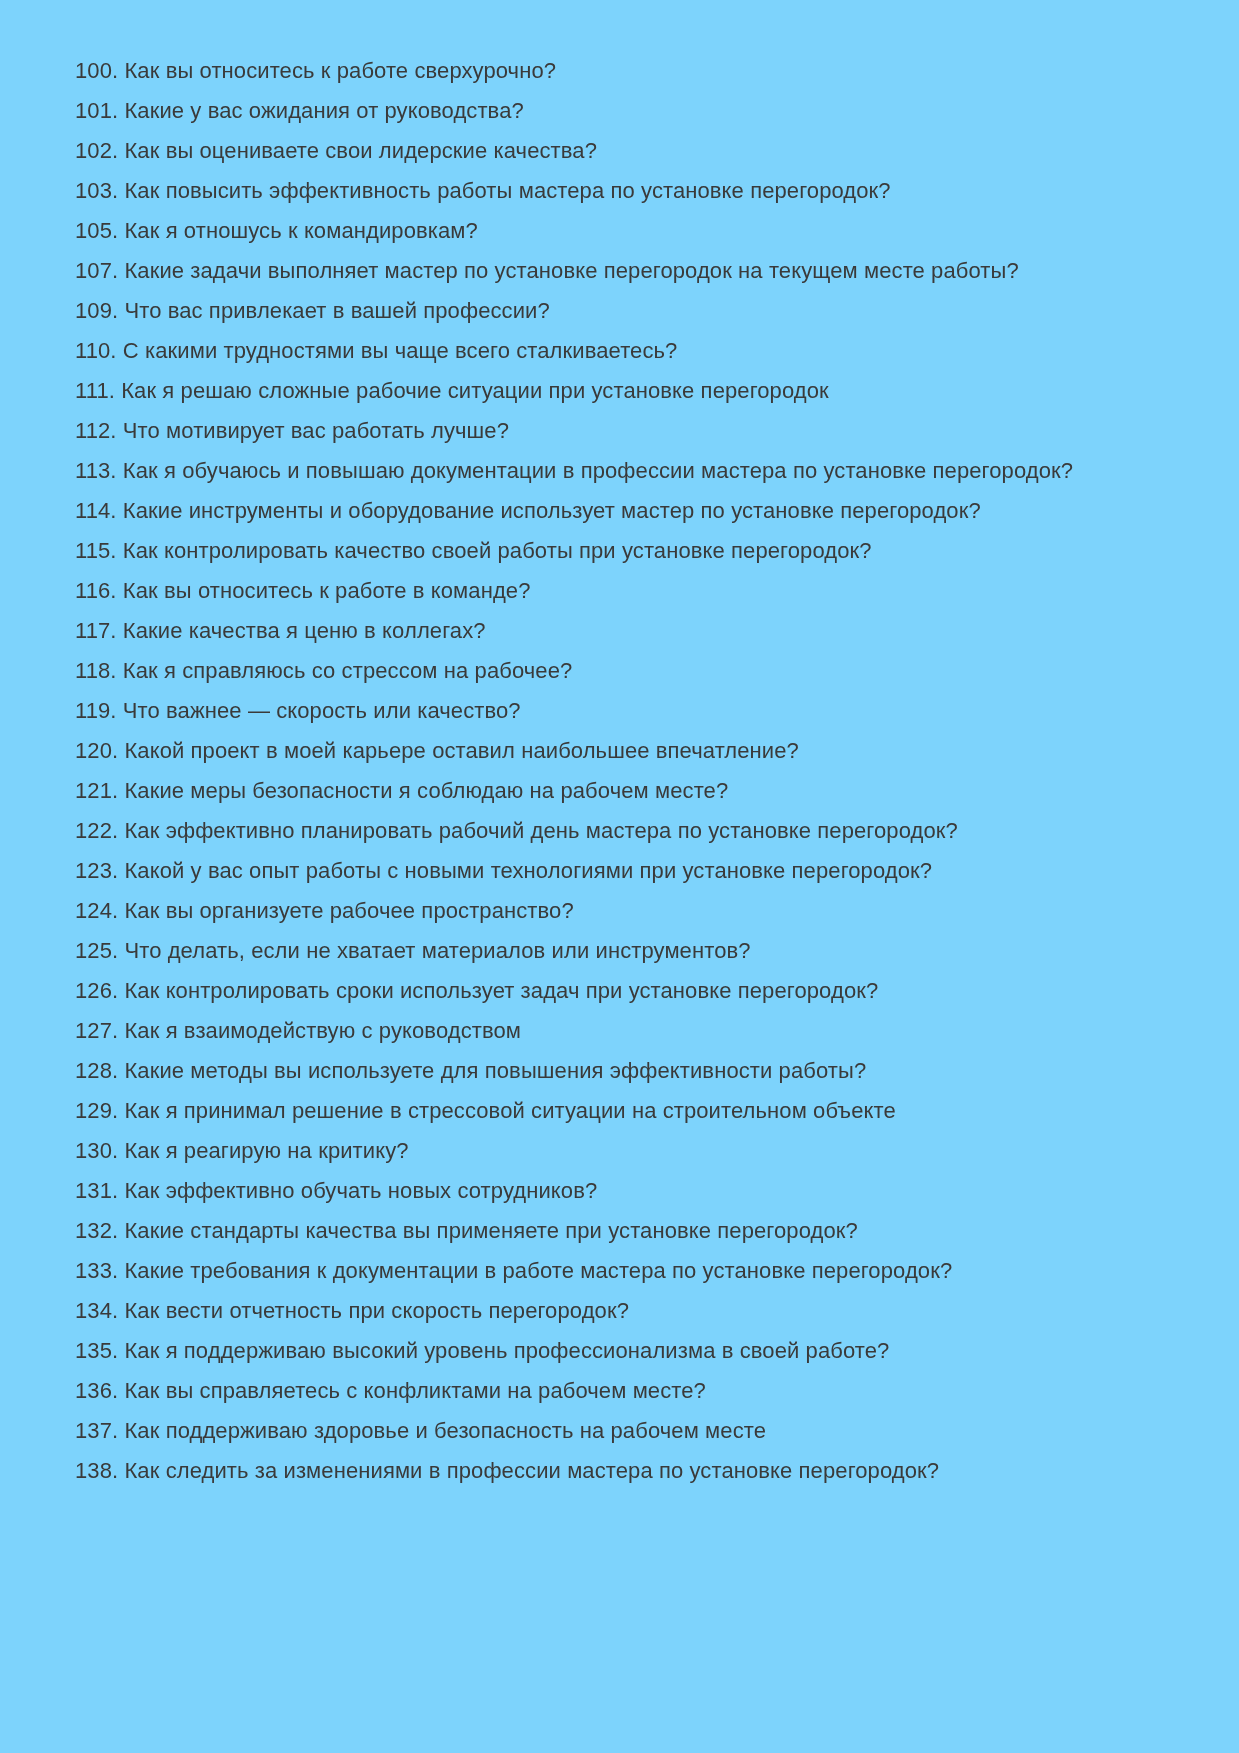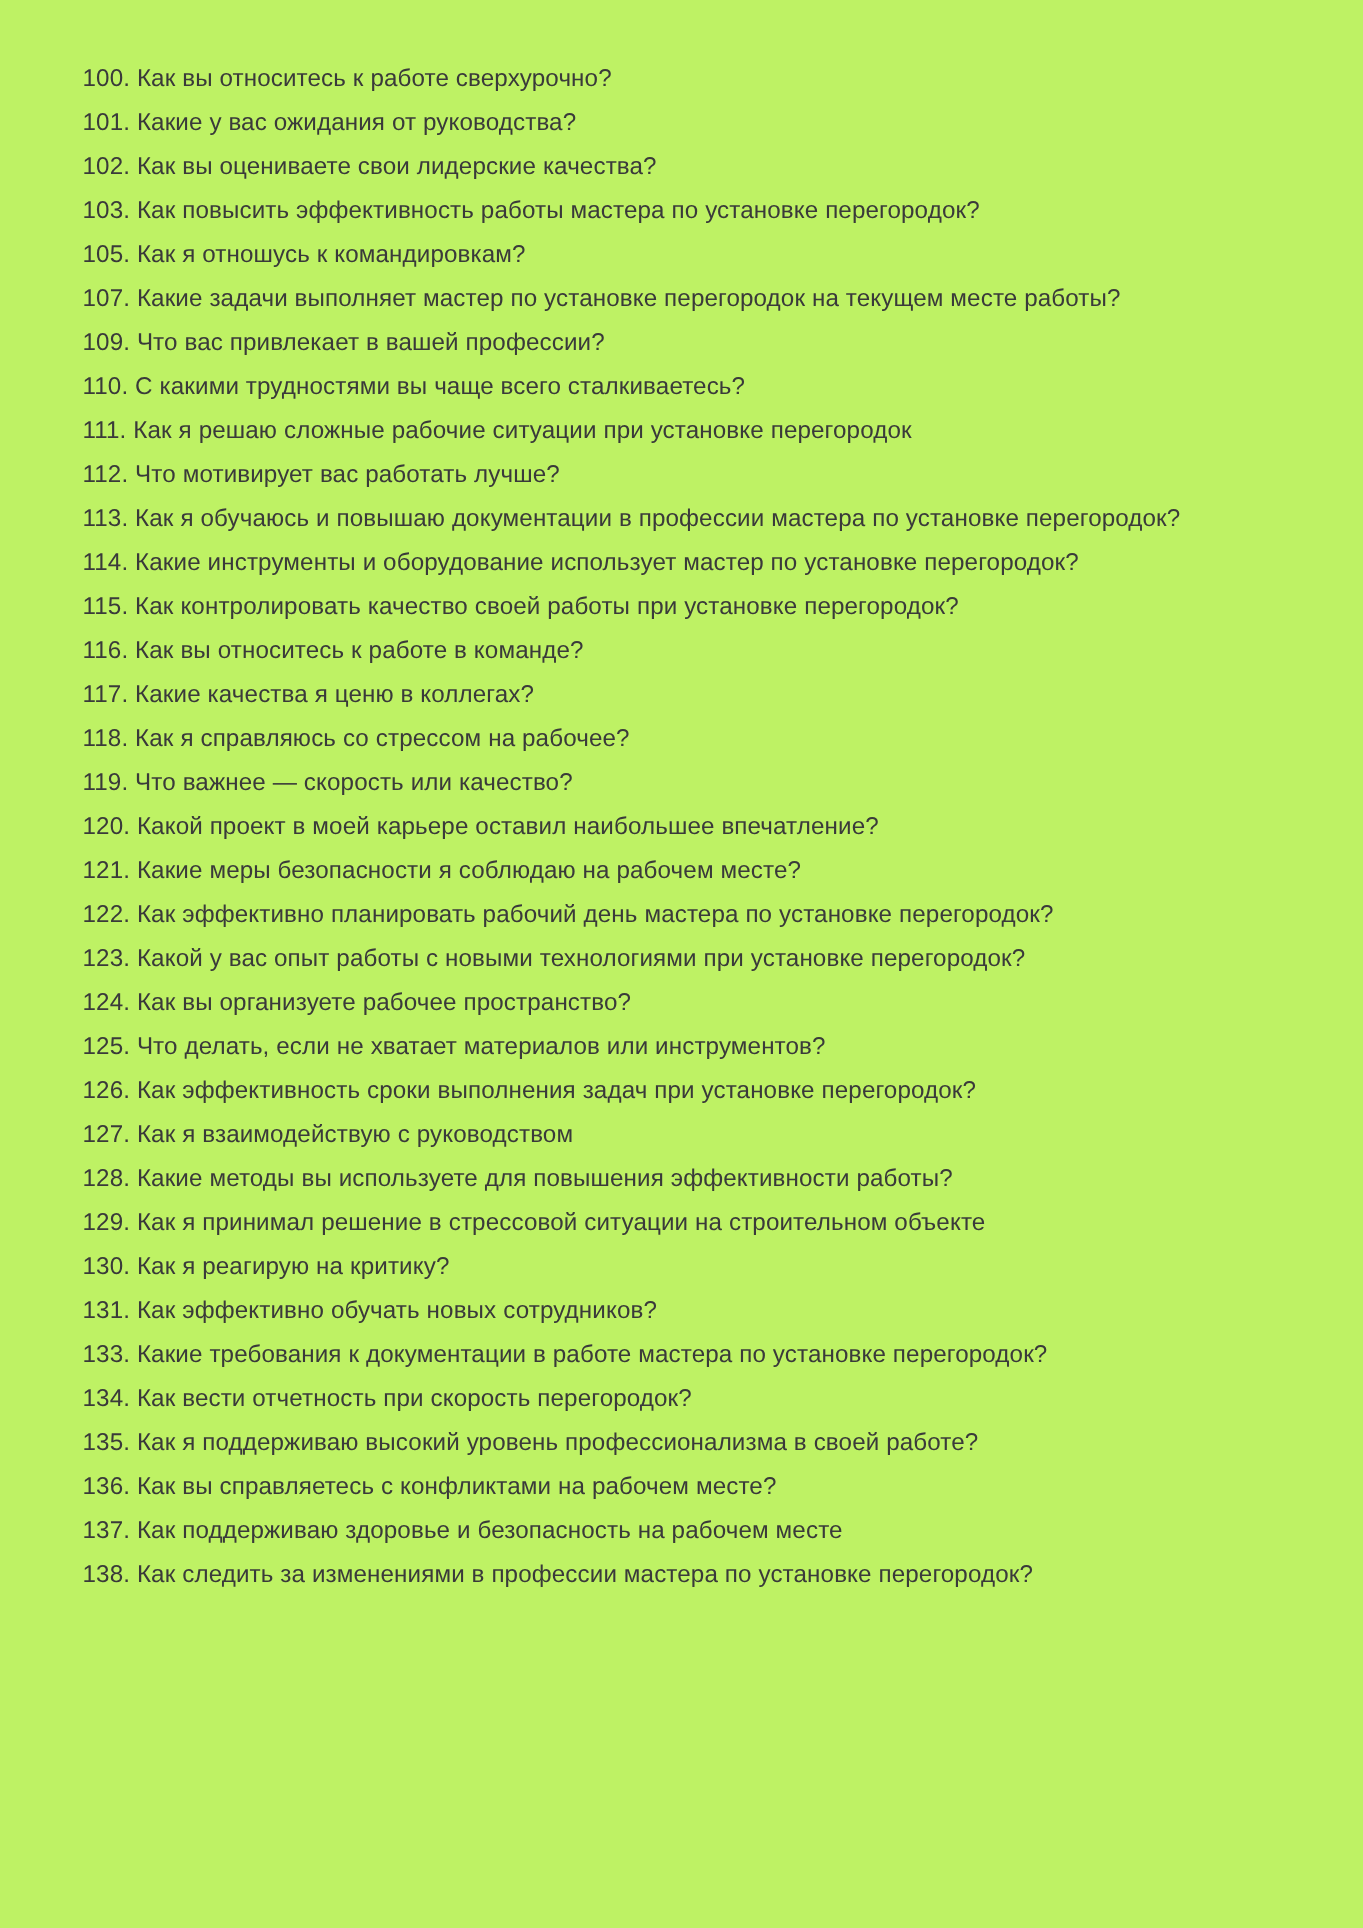--- a/index.html
+++ b/index.html
@@ -11,21 +11,21 @@
   body {
     width: 1239px;
     min-height: 1753px;
     font-family: "Liberation Sans", "DejaVu Sans", sans-serif;
     color: #3a3a3a;
   }
   .page {
     box-sizing: border-box;
     width: 1239px;
     min-height: 1753px;
-    background: #bef264;
+    background: #7dd3fc;
     padding: 51px 64px 60px 75px;
   }
   .question-list {
     list-style: none;
     margin: 0;
     padding: 0;
     font-size: 22px;
     line-height: 40px;
     font-weight: 400;
     letter-spacing: 0.1px;
@@ -87,32 +87,33 @@
   <li class="question"><span class="q-num">121. </span><span class="q-text">Какие меры безопасности я соблюдаю на рабочем месте?</span></li>
 
   <li class="question"><span class="q-num">122. </span><span class="q-text">Как эффективно планировать рабочий день мастера по установке перегородок?</span></li>
 
   <li class="question"><span class="q-num">123. </span><span class="q-text">Какой у вас опыт работы с новыми технологиями при установке перегородок?</span></li>
 
   <li class="question"><span class="q-num">124. </span><span class="q-text">Как вы организуете рабочее пространство?</span></li>
 
   <li class="question"><span class="q-num">125. </span><span class="q-text">Что делать, если не хватает материалов или инструментов?</span></li>
 
-  <li class="question"><span class="q-num">126. </span><span class="q-text">Как эффективность сроки выполнения задач при установке перегородок?</span></li>
+  <li class="question"><span class="q-num">126. </span><span class="q-text">Как контролировать сроки использует задач при установке перегородок?</span></li>
 
   <li class="question"><span class="q-num">127. </span><span class="q-text">Как я взаимодействую с руководством</span></li>
 
   <li class="question"><span class="q-num">128. </span><span class="q-text">Какие методы вы используете для повышения эффективности работы?</span></li>
 
   <li class="question"><span class="q-num">129. </span><span class="q-text">Как я принимал решение в стрессовой ситуации на строительном объекте</span></li>
 
   <li class="question"><span class="q-num">130. </span><span class="q-text">Как я реагирую на критику?</span></li>
 
   <li class="question"><span class="q-num">131. </span><span class="q-text">Как эффективно обучать новых сотрудников?</span></li>
 
+  <li class="question"><span class="q-num">132. </span><span class="q-text">Какие стандарты качества вы применяете при установке перегородок?</span></li>
 
   <li class="question"><span class="q-num">133. </span><span class="q-text">Какие требования к документации в работе мастера по установке перегородок?</span></li>
 
   <li class="question"><span class="q-num">134. </span><span class="q-text">Как вести отчетность при скорость перегородок?</span></li>
 
   <li class="question"><span class="q-num">135. </span><span class="q-text">Как я поддерживаю высокий уровень профессионализма в своей работе?</span></li>
 
   <li class="question"><span class="q-num">136. </span><span class="q-text">Как вы справляетесь с конфликтами на рабочем месте?</span></li>
 
   <li class="question"><span class="q-num">137. </span><span class="q-text">Как поддерживаю здоровье и безопасность на рабочем месте</span></li>

